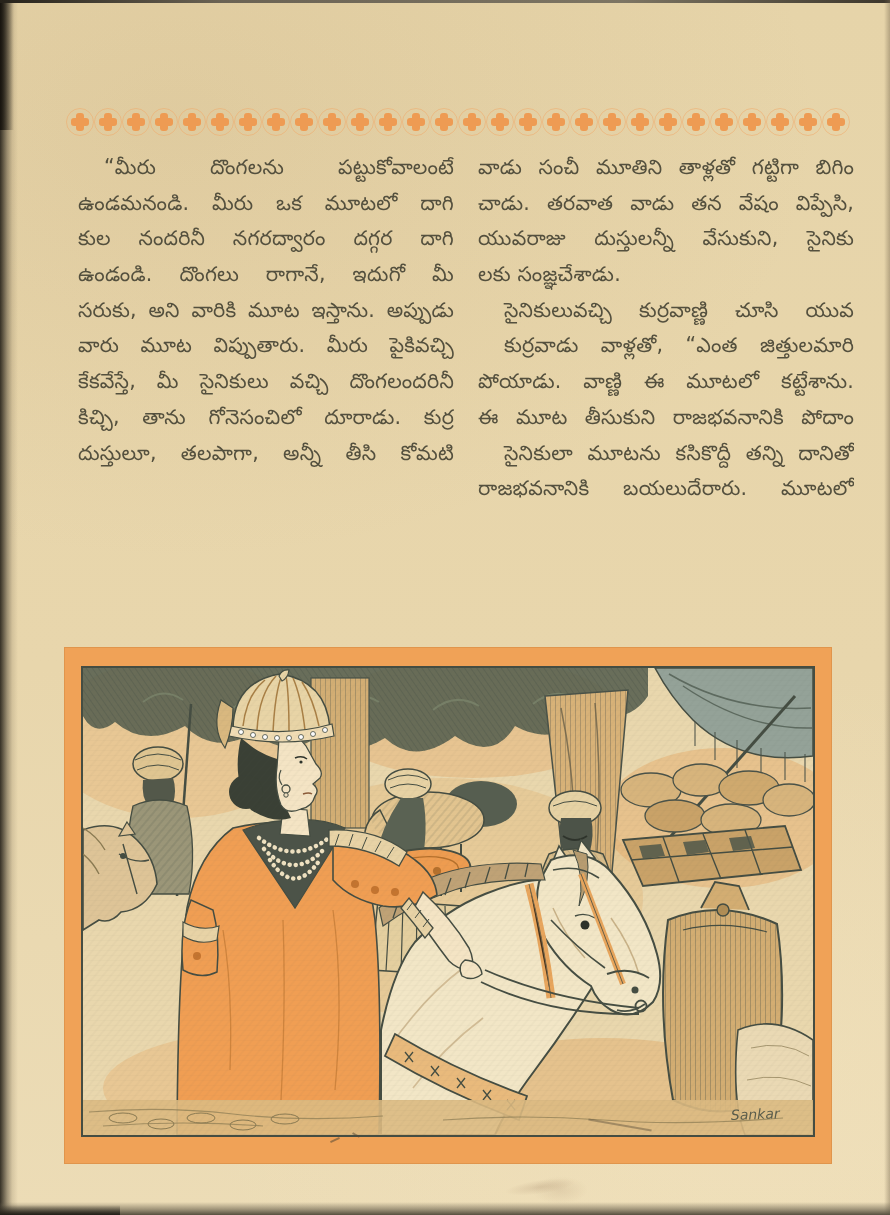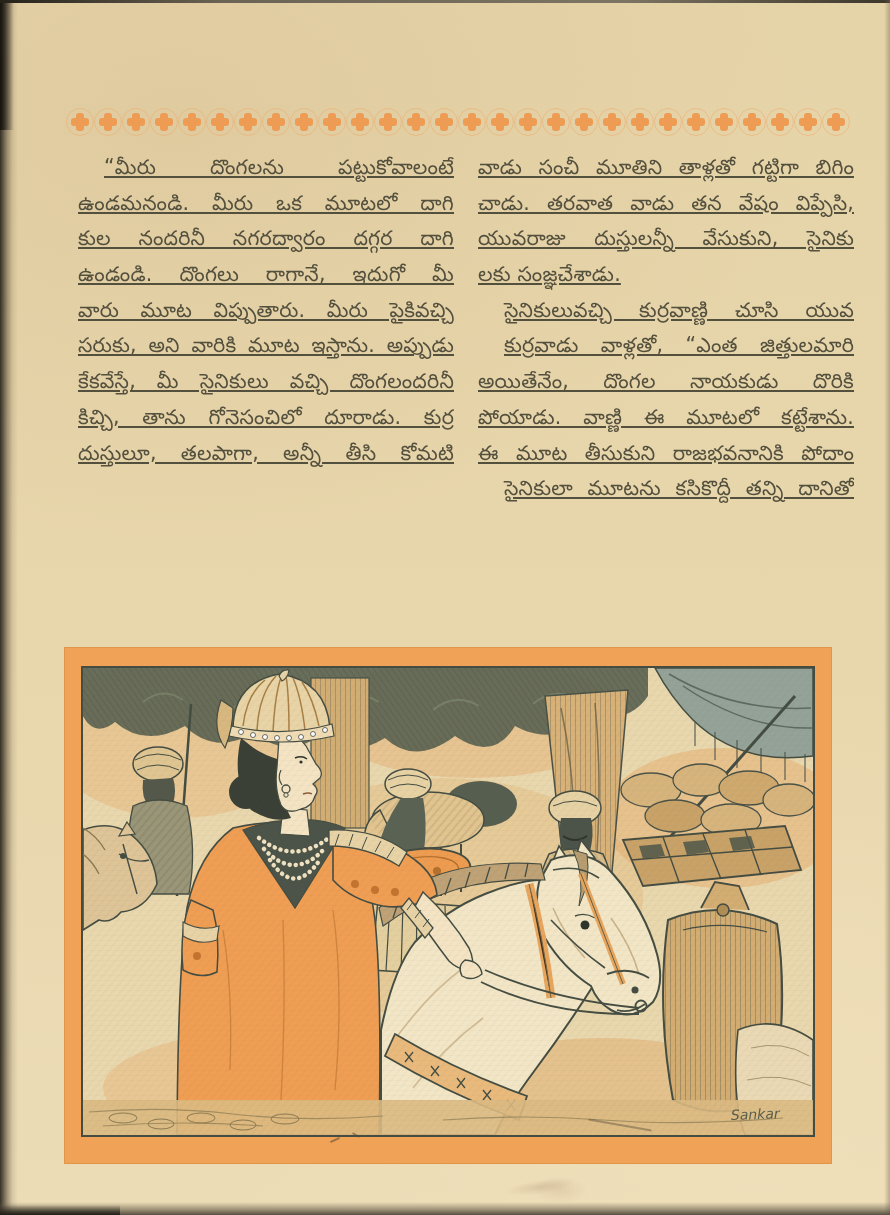--- a/index.html
+++ b/index.html
@@ -31,21 +31,21 @@
     background:radial-gradient(closest-side, rgba(150,120,90,.22), transparent);transform:rotate(-8deg);}
 
   
   .orn-row{position:absolute;left:66px;top:106px;width:766px;height:32px;display:flex;justify-content:space-between;align-items:center;}
   .orn{position:relative;width:26px;height:26px;border:1px solid rgba(240,170,105,.55);border-radius:50%;flex:0 0 auto;}
   .orn::before,.orn::after{content:"";position:absolute;background:#ee9b53;border-radius:3px;}
   .orn::before{left:50%;top:4px;bottom:4px;width:8px;transform:translateX(-50%);}
   .orn::after{top:50%;left:4px;right:4px;height:8px;transform:translateY(-50%);}
 
   
-  .cols{position:absolute;left:78px;top:150px;right:36px;display:flex;gap:24px;color:#54503e;text-decoration:underline;}
+  .cols{position:absolute;left:78px;top:150px;right:36px;display:flex;gap:24px;color:#54503e;}
   .col{flex:1 1 0;min-width:0;}
   .tline{height:35.7px;line-height:35.7px;font-size:20.5px;letter-spacing:.2px;
     text-align:justify;text-align-last:justify;overflow:hidden;white-space:nowrap;}
   .tline.indent{padding-left:26px;}
   .tline.pend{text-align-last:left;}
 
   
   .illus{position:absolute;left:64px;top:647px;width:768px;height:517px;
     background:#f0a257;box-sizing:border-box;padding:21px 19px 29px 19px;
     box-shadow:0 0 0 1px rgba(200,130,60,.4) inset;}
@@ -86,37 +86,37 @@
       <span class="orn"></span>
       <span class="orn"></span>
     </div>
 
   <div class="cols">
     <div class="col">
         <div class="tline indent">“మీరు  దొంగలను  పట్టుకోవాలంటే</div>
         <div class="tline">ఉండమనండి.  మీరు ఒక మూటలో దాగి</div>
         <div class="tline">కుల నందరినీ నగరద్వారం దగ్గర దాగి</div>
         <div class="tline">ఉండండి. దొంగలు రాగానే, ఇదుగో మీ</div>
+        <div class="tline">సరుకు, అని వారికి మూట ఇస్తాను. అప్పుడు</div>
         <div class="tline">వారు మూట విప్పుతారు. మీరు పైకివచ్చి</div>
-        <div class="tline">సరుకు, అని వారికి మూట ఇస్తాను. అప్పుడు</div>
         <div class="tline">కేకవేస్తే, మీ సైనికులు వచ్చి దొంగలందరినీ</div>
         <div class="tline">కిచ్చి, తాను గోనెసంచిలో దూరాడు. కుర్ర</div>
         <div class="tline">దుస్తులూ, తలపాగా, అన్నీ తీసి కోమటి</div>
       </div>
     <div class="col">
         <div class="tline">వాడు సంచీ మూతిని తాళ్లతో గట్టిగా బిగిం</div>
         <div class="tline">చాడు. తరవాత వాడు తన వేషం విప్పేసి,</div>
         <div class="tline">యువరాజు దుస్తులన్నీ వేసుకుని, సైనికు</div>
         <div class="tline pend">లకు సంజ్ఞచేశాడు.</div>
         <div class="tline indent">సైనికులువచ్చి కుర్రవాణ్ణి చూసి యువ</div>
         <div class="tline indent">కుర్రవాడు వాళ్లతో, “ఎంత జిత్తులమారి</div>
-        <div class="tline">అయితేనేం, దొంగల నాయకుడు దొరికి</div>
         <div class="tline">పోయాడు. వాణ్ణి ఈ మూటలో కట్టేశాను.</div>
         <div class="tline">ఈ మూట తీసుకుని రాజభవనానికి పోదాం</div>
         <div class="tline indent">సైనికులా మూటను కసికొద్దీ తన్ని దానితో</div>
+        <div class="tline">రాజభవనానికి బయలుదేరారు. మూటలో</div>
       </div>
   </div>
 
   <figure class="illus" style="margin:0">
     <svg viewBox="0 0 730 467" xmlns="http://www.w3.org/2000/svg">
       <defs>
         <pattern id="pd" width="6" height="6" patternUnits="userSpaceOnUse" patternTransform="rotate(40)">
           <path d="M3 0V6" stroke="#4a5248" stroke-width="0.8" opacity="0.55"></path>
         </pattern>
         <pattern id="pd2" width="5" height="5" patternUnits="userSpaceOnUse" patternTransform="rotate(-35)">

